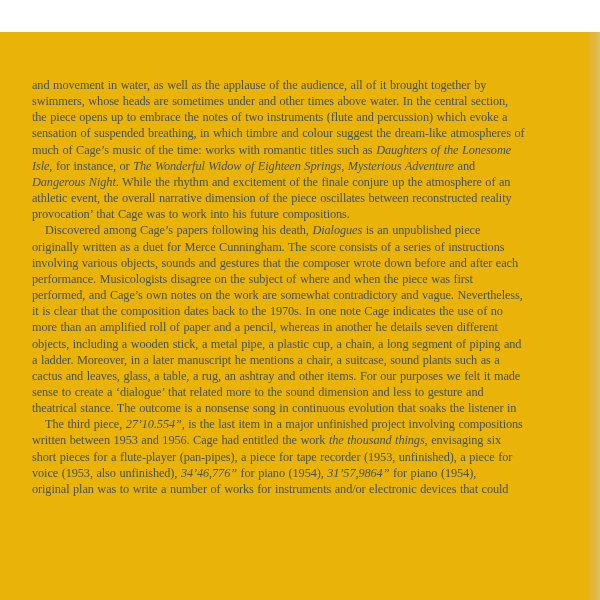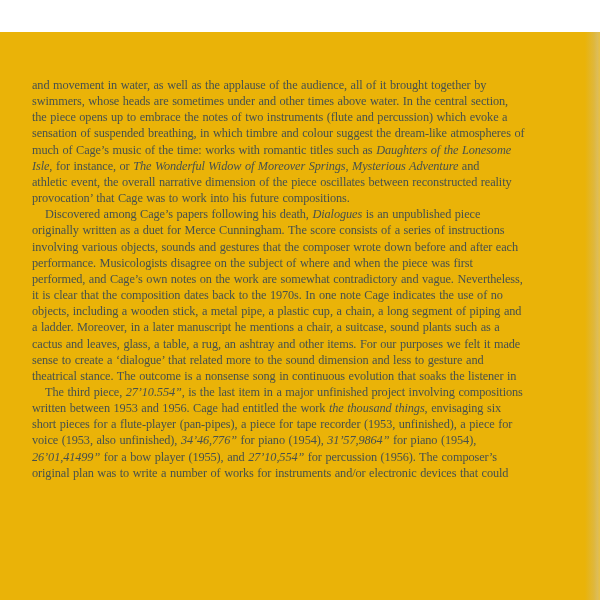--- a/index.html
+++ b/index.html
@@ -60,36 +60,37 @@
 </head>
 <body>
 
 <div class="page" style="background: #eab308; margin-top: 32px;">
   <div class="text-block" style="color: rgb(71, 81, 78);">
       <div class="line"><span>and movement in water, as well as the applause of the audience, all of it brought together by</span></div>
       <div class="line"><span>swimmers, whose heads are sometimes under and other times above water. In the central section,</span></div>
       <div class="line"><span>the piece opens up to embrace the notes of two instruments (flute and percussion) which evoke a</span></div>
       <div class="line"><span>sensation of suspended breathing, in which timbre and colour suggest the dream-like atmospheres of</span></div>
       <div class="line"><span>much of Cage’s music of the time: works with romantic titles such as </span><i>Daughters of the Lonesome</i></div>
-      <div class="line"><i>Isle</i><span>, for instance, or </span><i>The Wonderful Widow of Moreover Springs</i><span>, </span><i>Mysterious Adventure</i><span> and</span></div>
+      <div class="line"><i>Isle</i><span>, for instance, or </span><i>The Wonderful Widow of Eighteen Springs</i><span>, </span><i>Mysterious Adventure</i><span> and</span></div>
+      <div class="line"><i>Dangerous Night</i><span>. While the rhythm and excitement of the finale conjure up the atmosphere of an</span></div>
       <div class="line"><span>athletic event, the overall narrative dimension of the piece oscillates between reconstructed reality</span></div>
       <div class="line"><span>provocation’ that Cage was to work into his future compositions.</span></div>
       <div class="line indent"><span>Discovered among Cage’s papers following his death, </span><i>Dialogues</i><span> is an unpublished piece</span></div>
       <div class="line"><span>originally written as a duet for Merce Cunningham. The score consists of a series of instructions</span></div>
       <div class="line"><span>involving various objects, sounds and gestures that the composer wrote down before and after each</span></div>
       <div class="line"><span>performance. Musicologists disagree on the subject of where and when the piece was first</span></div>
       <div class="line"><span>performed, and Cage’s own notes on the work are somewhat contradictory and vague. Nevertheless,</span></div>
       <div class="line"><span>it is clear that the composition dates back to the 1970s. In one note Cage indicates the use of no</span></div>
+      <div class="line"><span>more than an amplified roll of paper and a pencil, whereas in another he details seven different</span></div>
       <div class="line"><span>objects, including a wooden stick, a metal pipe, a plastic cup, a chain, a long segment of piping and</span></div>
       <div class="line"><span>a ladder. Moreover, in a later manuscript he mentions a chair, a suitcase, sound plants such as a</span></div>
       <div class="line"><span>cactus and leaves, glass, a table, a rug, an ashtray and other items. For our purposes we felt it made</span></div>
       <div class="line"><span>sense to create a ‘dialogue’ that related more to the sound dimension and less to gesture and</span></div>
       <div class="line"><span>theatrical stance. The outcome is a nonsense song in continuous evolution that soaks the listener in</span></div>
       <div class="line indent"><span>The third piece, </span><i>27’10.554”</i><span>, is the last item in a major unfinished project involving compositions</span></div>
       <div class="line"><span>written between 1953 and 1956. Cage had entitled the work </span><i>the thousand things</i><span>, envisaging six</span></div>
       <div class="line"><span>short pieces for a flute-player (pan-pipes), a piece for tape recorder (1953, unfinished), a piece for</span></div>
       <div class="line"><span>voice (1953, also unfinished), </span><i>34’46,776”</i><span> for piano (1954), </span><i>31’57,9864”</i><span> for piano (1954),</span></div>
-      <div class="line"><i>26’01,41499”</i><span> for a bow player (1955), and </span><i>27’10,554”</i><span> for percussion (1956). The composer’s</span></div>
       <div class="line"><span>original plan was to write a number of works for instruments and/or electronic devices that could</span></div>
     </div>
   <div class="page-number">4</div>
   <div class="right-edge-shadow"></div>
 </div>
 
 </body></html>

